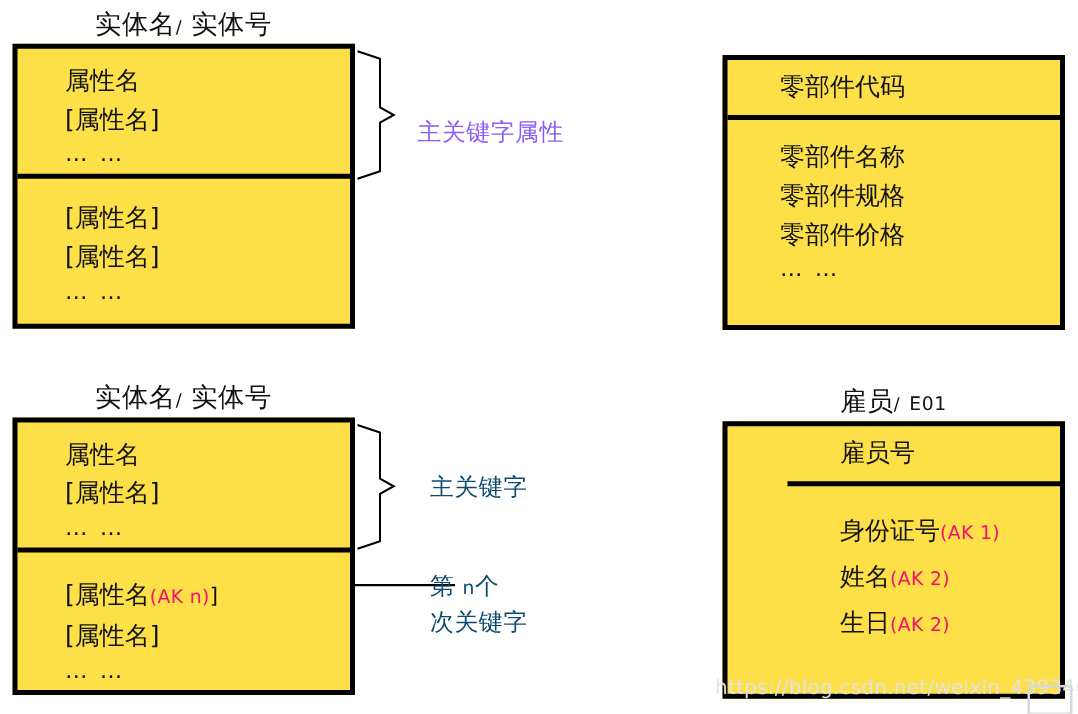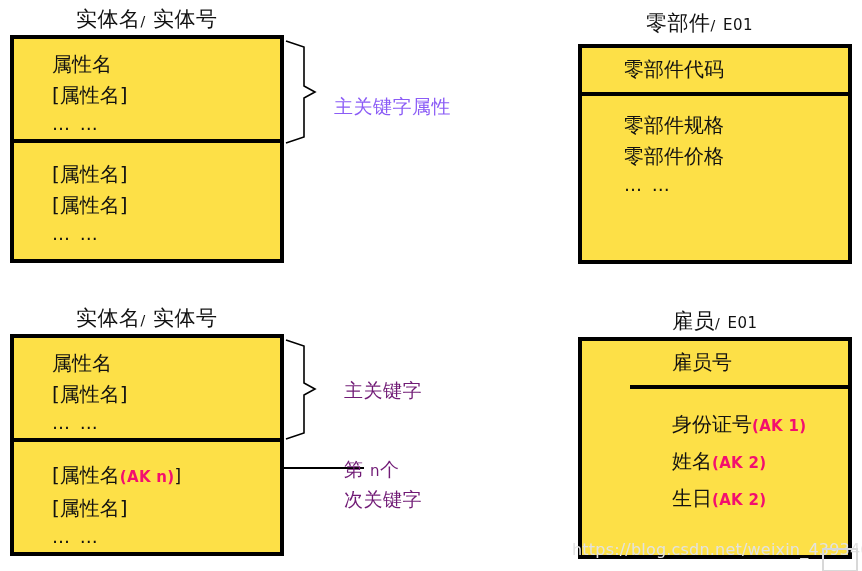--- a/index.html
+++ b/index.html
@@ -44,35 +44,35 @@
   .box-section.pk {
     border-bottom: 4px solid #000;
   }
   .attr-line {
     font-size: 20px;
     line-height: 31px;
     color: #111;
     white-space: nowrap;
   }
   .attr-line .brk { font-size: 17px; }
-  .attr-line .ak  { color: #f30f6e; font-size: 15px; font-weight: bold; letter-spacing: 0.3px;}
+  .attr-line .ak  { color: #f30f6e; font-size: 15px; font-weight: normal; letter-spacing: 0.3px;}
   .ellipsis-line {
     font-size: 18px;
     letter-spacing: 2px;
     color: #111;
     white-space: nowrap;
   }
 
   
   .annot {
     position: absolute;
     font-size: 19px;
     line-height: 28px;
     white-space: nowrap;
-    color: #701a75;
+    color: #0c4a6e;
     letter-spacing: 0.5px;
   }
   .annot.pink { color: #8b5cf6; }
   .annot .sub { font-size: 15px; }
 
   
   .brace-svg, .leader-svg { position: absolute; overflow: visible; }
 
   
   .watermark {
@@ -111,30 +111,27 @@
       <div class="ellipsis-line" style="margin-top:2px;">… …</div>
     </div>
   </div>
 
   <svg class="brace-svg" style="left:284px; top:38px;" width="36" height="108">
     <path d="M 2 3 L 20 9 L 20 48 L 31 54 L 20 60 L 20 99 L 2 105" fill="none" stroke="#000" stroke-width="1.6"></path>
   </svg>
 
   <div class="annot pink" style="left:334px; top:92px;">主关键字属性</div>
 
-  <div class="entity-title" style="left:646px; top:10px;">
-    <span>零部件</span><span class="slash">/</span>
-    <span class="code">E01</span>
-  </div>
 
   <div class="entity-box" style="left:578px; top:44px; width:274px; height:220px;">
     <div class="box-section pk" style="height:48px; padding-top:6px; padding-left:42px;">
       <div class="attr-line">零部件代码</div>
     </div>
     <div class="box-section" style="flex:1; padding-top:14px; padding-left:42px;">
+      <div class="attr-line">零部件名称</div>
       <div class="attr-line">零部件规格</div>
       <div class="attr-line">零部件价格</div>
       <div class="ellipsis-line" style="margin-top:2px;">… …</div>
     </div>
   </div>
 
   <div class="entity-title" style="left:76px; top:305px;">
     <span>实体名</span><span class="slash">/</span>
     <span class="code" style="font-size:21px;">实体号</span>
   </div>

